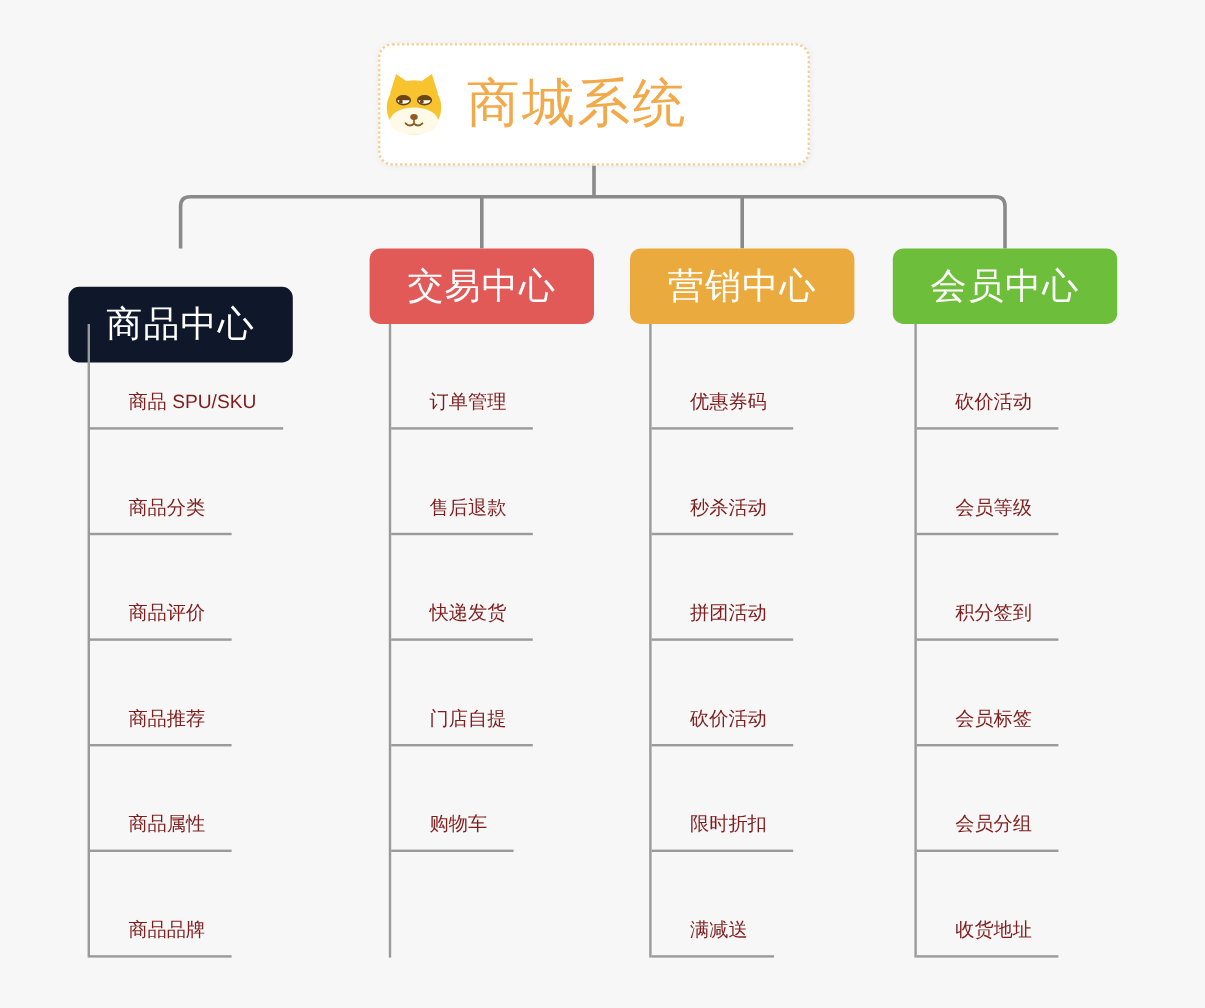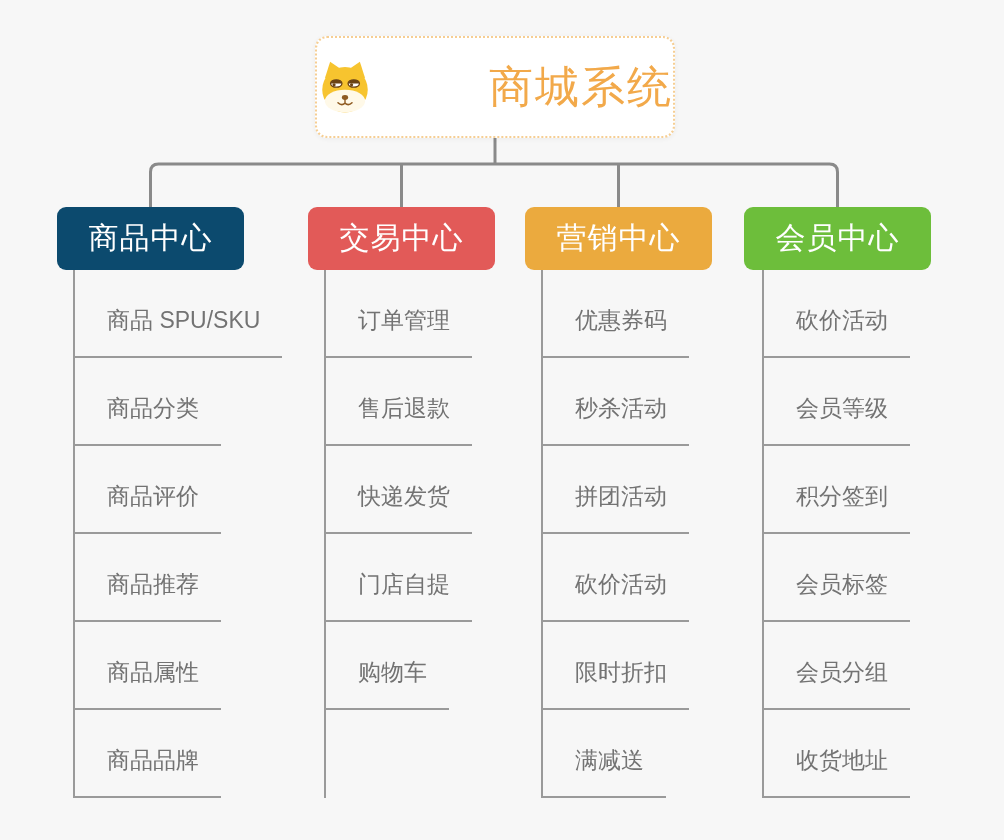--- a/index.html
+++ b/index.html
@@ -24,21 +24,21 @@
     position:absolute;
     left:315px;top:36px;
     width:360px;height:102px;
     box-sizing:border-box;
     background:#ffffff;
     border:2px dotted #f6ce93;
     border-radius:12px;
     box-shadow:0 1px 5px rgba(0,0,0,0.05);
     display:flex;
     align-items:center;
-    justify-content:space-between;
+    justify-content:flex-start;
     gap:16px;
     cursor:pointer;
   }
   .root-icon{width:56px;height:56px;display:block;flex:0 0 auto;}
   .root-title{
     font-size:44px;
     letter-spacing:2px;
     color:#f2a94a;
     line-height:1;
     white-space:nowrap;
@@ -74,24 +74,24 @@
   }
   .col.c1{left:73px;}
   .col.c2{left:324px;}
   .col.c3{left:541px;}
   .col.c4{left:762px;}
   .leaf{
     height:88px;
     box-sizing:border-box;
     display:flex;
     align-items:flex-end;
-    padding:0 22px 24px 32px;
+    padding:0 22px 12px 32px;
     border-bottom:2px solid #9a9a9a;
-    font-size:23px;
-    color:#737373;
+    font-size:16px;
+    color:#7f1d1d;
     white-space:nowrap;
     line-height:1;
     cursor:pointer;
   }
 </style>
 </head>
 <body>
 
 <div class="canvas">
 
@@ -118,21 +118,21 @@
         <path d="M35.5 28 A6.5 4.2 0 0 1 48.5 28 Z" fill="#6b4414"></path>
         <circle cx="39.5" cy="29.4" r="1.8" fill="#6b4414"></circle>
       </g>
       <ellipse cx="32" cy="44" rx="3.6" ry="2.8" fill="#8f5b21"></ellipse>
       <path d="M32 46.5 L32 49.5" stroke="#8f5b21" stroke-width="1.6" stroke-linecap="round" fill="none"></path>
       <path d="M24 50 Q28 54 32 50.5 Q36 54 40 50" stroke="#8f5b21" stroke-width="1.8" stroke-linecap="round" fill="none"></path>
     </svg>
     <span class="root-title" style="color: rgb(242, 169, 74);">商城系统</span>
   </div>
 
-  <div class="branch b1" style="background: #0c4a6e;">商品中心</div>
+  <div class="branch b1" style="background: #0f172a; margin-top: 32px;">商品中心</div>
   <div class="branch b2" style="background: rgb(226, 90, 88);">交易中心</div>
   <div class="branch b3" style="background: rgb(235, 170, 62);">营销中心</div>
   <div class="branch b4" style="background: rgb(109, 190, 59);">会员中心</div>
 
   <div class="col c1">
     <div class="leaf">商品 SPU/SKU</div>
     <div class="leaf">商品分类</div>
     <div class="leaf">商品评价</div>
     <div class="leaf">商品推荐</div>
     <div class="leaf">商品属性</div>

